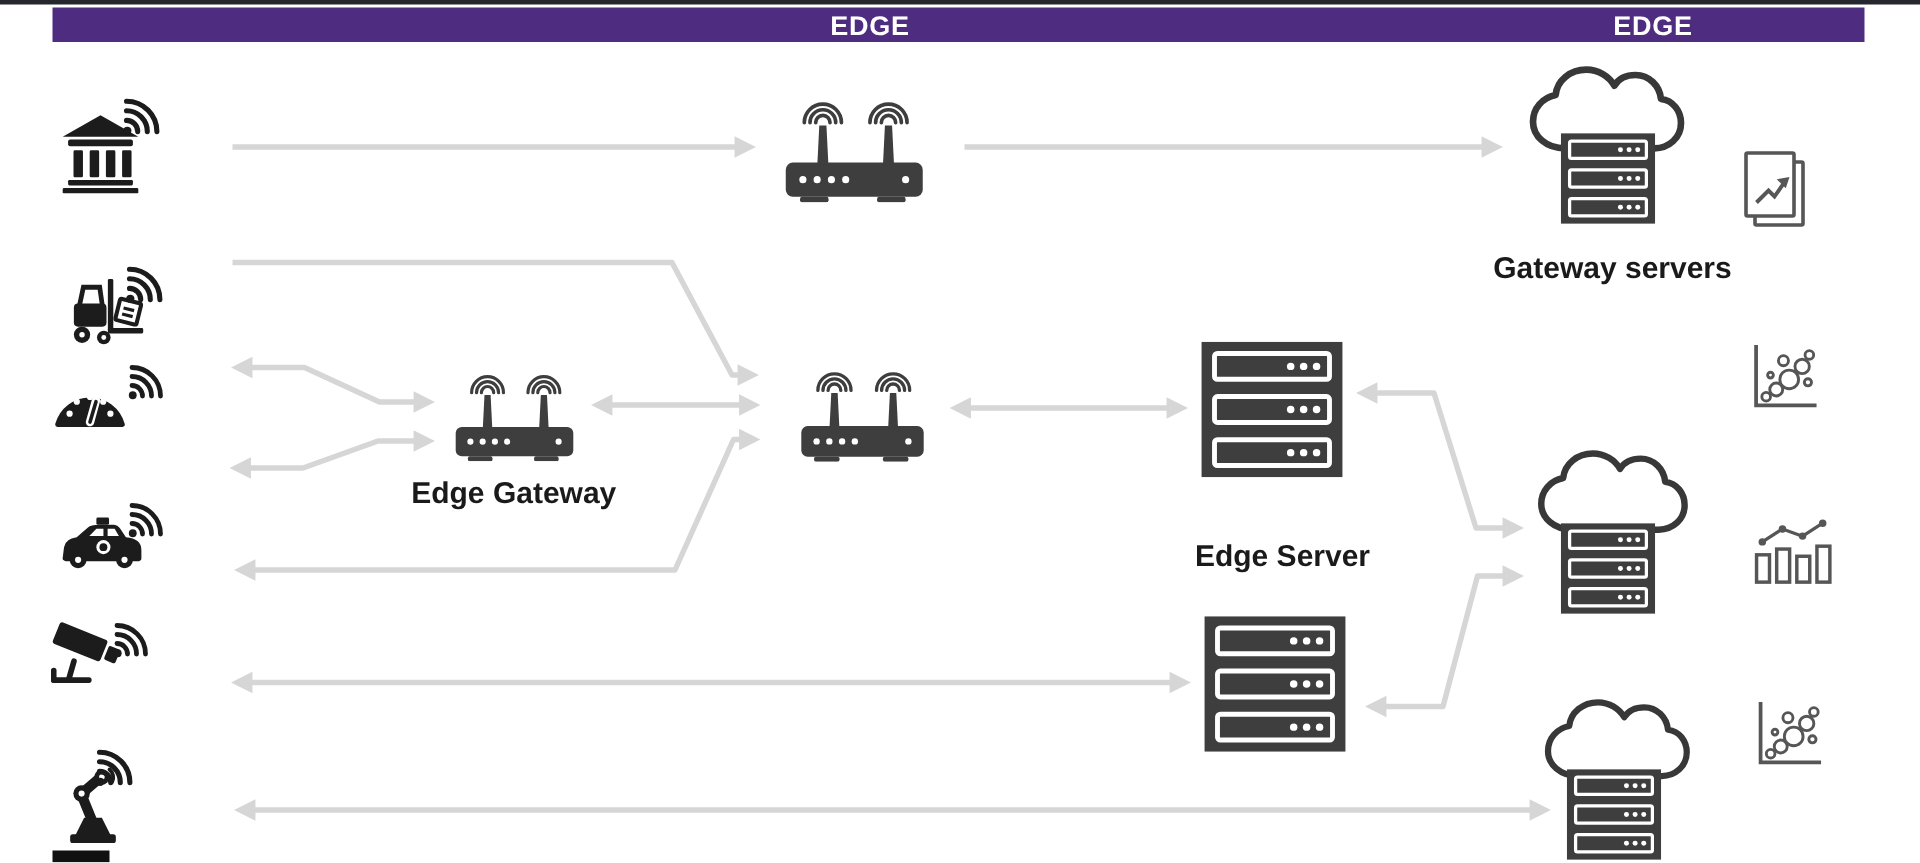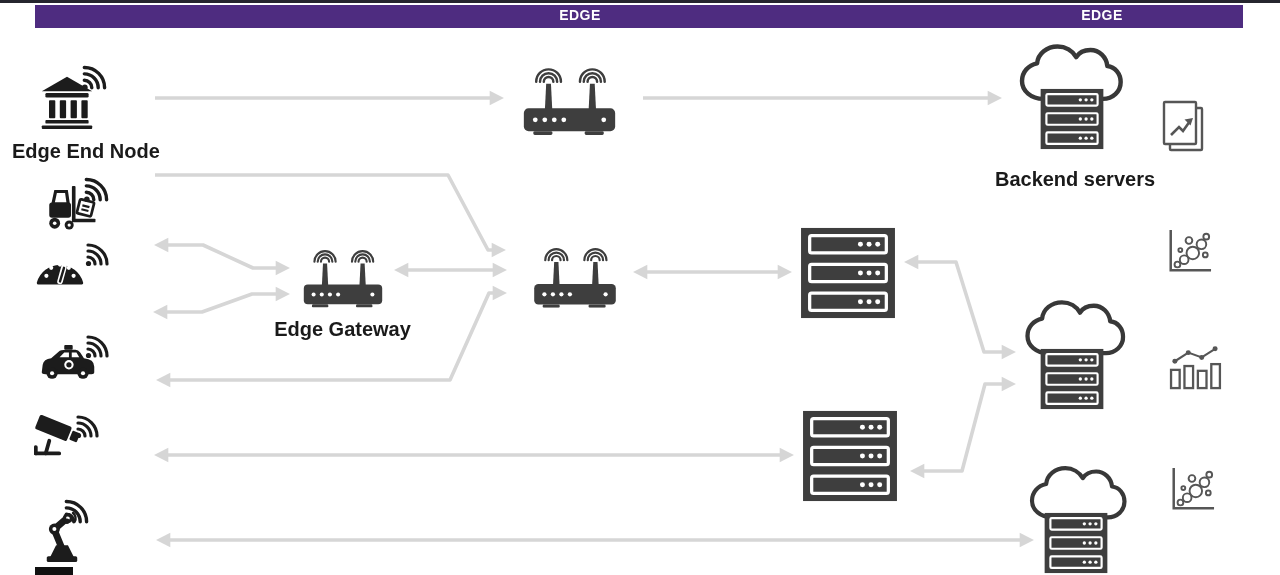--- a/index.html
+++ b/index.html
@@ -9,21 +9,21 @@
     --arrow-gray:#d6d6d6;
     --chart-icon-gray:#565656;
     --label-dark:#1a1a1a;
   }
   html,body{margin:0;padding:0;background:#fff;}
   #stage{position:relative;width:1280px;height:575px;overflow:hidden;background:#fff;
          font-family:"Liberation Sans",sans-serif;}
   .abs{position:absolute;}
   .node-label{position:absolute;font-weight:bold;font-size:20px;color:var(--label-dark);
               text-align:center;white-space:nowrap;}
-  .zone-label{position:absolute;top:7px;font-weight:bold;font-size:14px;color:#fff;
+  .zone-label{position:absolute;top:7px;font-weight:bold;font-size:18px;color:#fff;
               letter-spacing:.5px;text-align:center;width:140px;}
 </style>
 </head>
 <body>
 
 <div id="stage">
 
   <svg width="0" height="0" style="position:absolute" aria-hidden="true">
     <defs>
       <symbol id="sym-wifi" viewBox="0 0 28 30">
@@ -133,21 +133,20 @@
       <rect x="22" y="28" width="7" height="20" rx="1"></rect>
     <rect x="34" y="28" width="7" height="20" rx="1"></rect>
       <rect x="46" y="28" width="7" height="20" rx="1"></rect>
     <rect x="6" y="50" width="48" height="4" rx="1"></rect>
     <rect x="2" y="56" width="56" height="4" rx="1"></rect>
   </svg>
   <svg class="abs" style="left:80px;top:60px;color:var(--end-node-dark)" width="30" height="32" viewBox="0 0 28 30">
       <use href="#sym-wifi"></use>
     </svg>
 
-  <div class="node-label" style="left:12px;top:140px;">Edge End Node</div>
 
   <svg class="abs" style="left:42px;top:180px;color:var(--end-node-dark)" width="58" height="52" viewBox="0 0 64 56" fill="currentColor">
     <path d="M12,26 L15,12 L27,12 L29,26 Z" fill="none" stroke="currentColor" stroke-width="3.5"></path>
     <rect x="8" y="24" width="24" height="17" rx="3"></rect>
     <rect x="33" y="6" width="4" height="38" rx="1"></rect>
     <rect x="33" y="42" width="26" height="4" rx="1"></rect>
     <g transform="rotate(14 48 30)">
       <rect x="40" y="22" width="16" height="16" rx="1.5" fill="#fff" stroke="currentColor" stroke-width="3"></rect>
       <rect x="44" y="27" width="8" height="2.4"></rect>
         <rect x="44" y="31.5" width="8" height="2.4"></rect>
@@ -232,31 +231,32 @@
     </svg>
   <div class="node-label" style="left:265px;top:318px;width:155px;">Edge Gateway</div>
 
   <svg class="abs" style="left:524px;top:238px;color:var(--device-gray)" width="102" height="70" viewBox="0 0 120 82">
       <use href="#sym-router"></use>
     </svg>
 
   <svg class="abs" style="left:798px;top:227px;color:var(--device-gray)" width="100" height="92" viewBox="0 0 100 96">
       <use href="#sym-rack"></use>
     </svg>
+  <div class="node-label" style="left:790px;top:360px;width:130px;">Edge Server</div>
   <svg class="abs" style="left:800px;top:410px;color:var(--device-gray)" width="100" height="92" viewBox="0 0 100 96">
       <use href="#sym-rack"></use>
     </svg>
 
   <svg class="abs" style="left:1012px;top:42px" width="116" height="64" viewBox="0 0 120 72">
       <use href="#sym-cloud"></use>
     </svg>
   <svg class="abs" style="left:1040px;top:84px;color:var(--device-gray)" width="64" height="70" viewBox="0 0 100 96">
       <use href="#sym-rack"></use>
     </svg>
-  <div class="node-label" style="left:985px;top:168px;width:180px;">Backend servers</div>
+  <div class="node-label" style="left:985px;top:168px;width:180px;">Gateway servers</div>
 
   <svg class="abs" style="left:1018px;top:298px" width="112" height="62" viewBox="0 0 120 72">
       <use href="#sym-cloud"></use>
     </svg>
   <svg class="abs" style="left:1040px;top:344px;color:var(--device-gray)" width="64" height="70" viewBox="0 0 100 96">
       <use href="#sym-rack"></use>
     </svg>
 
   <svg class="abs" style="left:1022px;top:464px" width="110" height="60" viewBox="0 0 120 72">
       <use href="#sym-cloud"></use>

